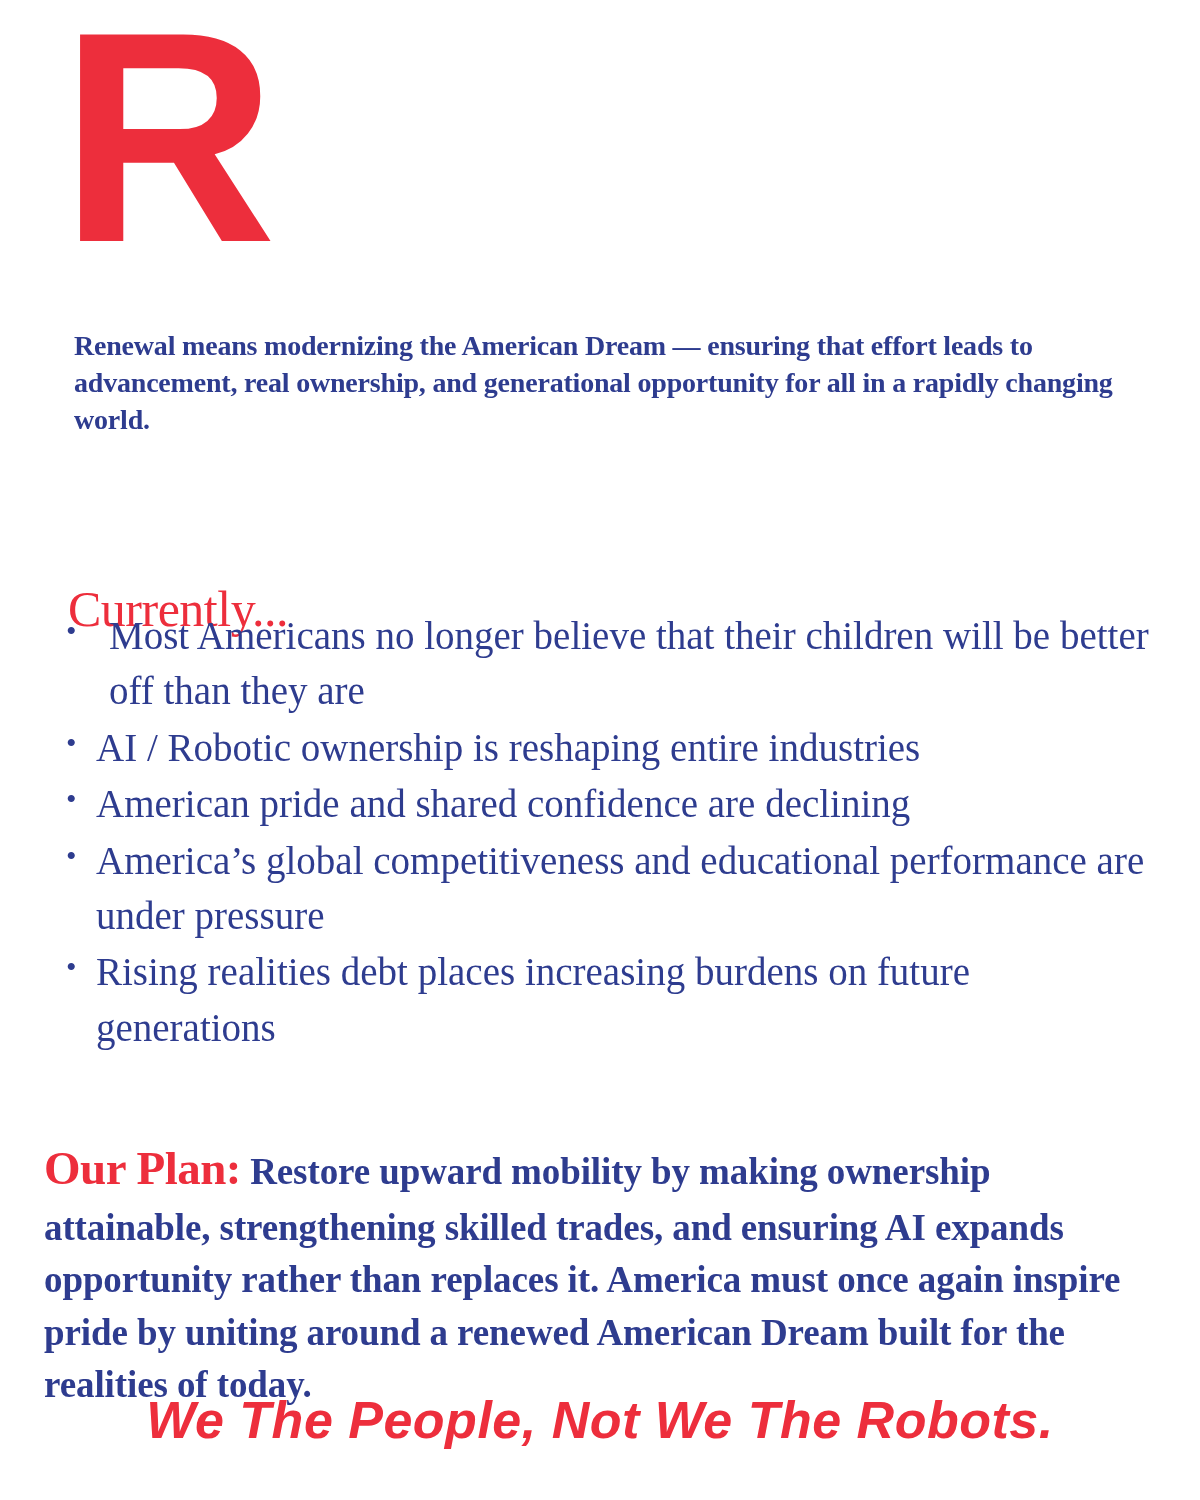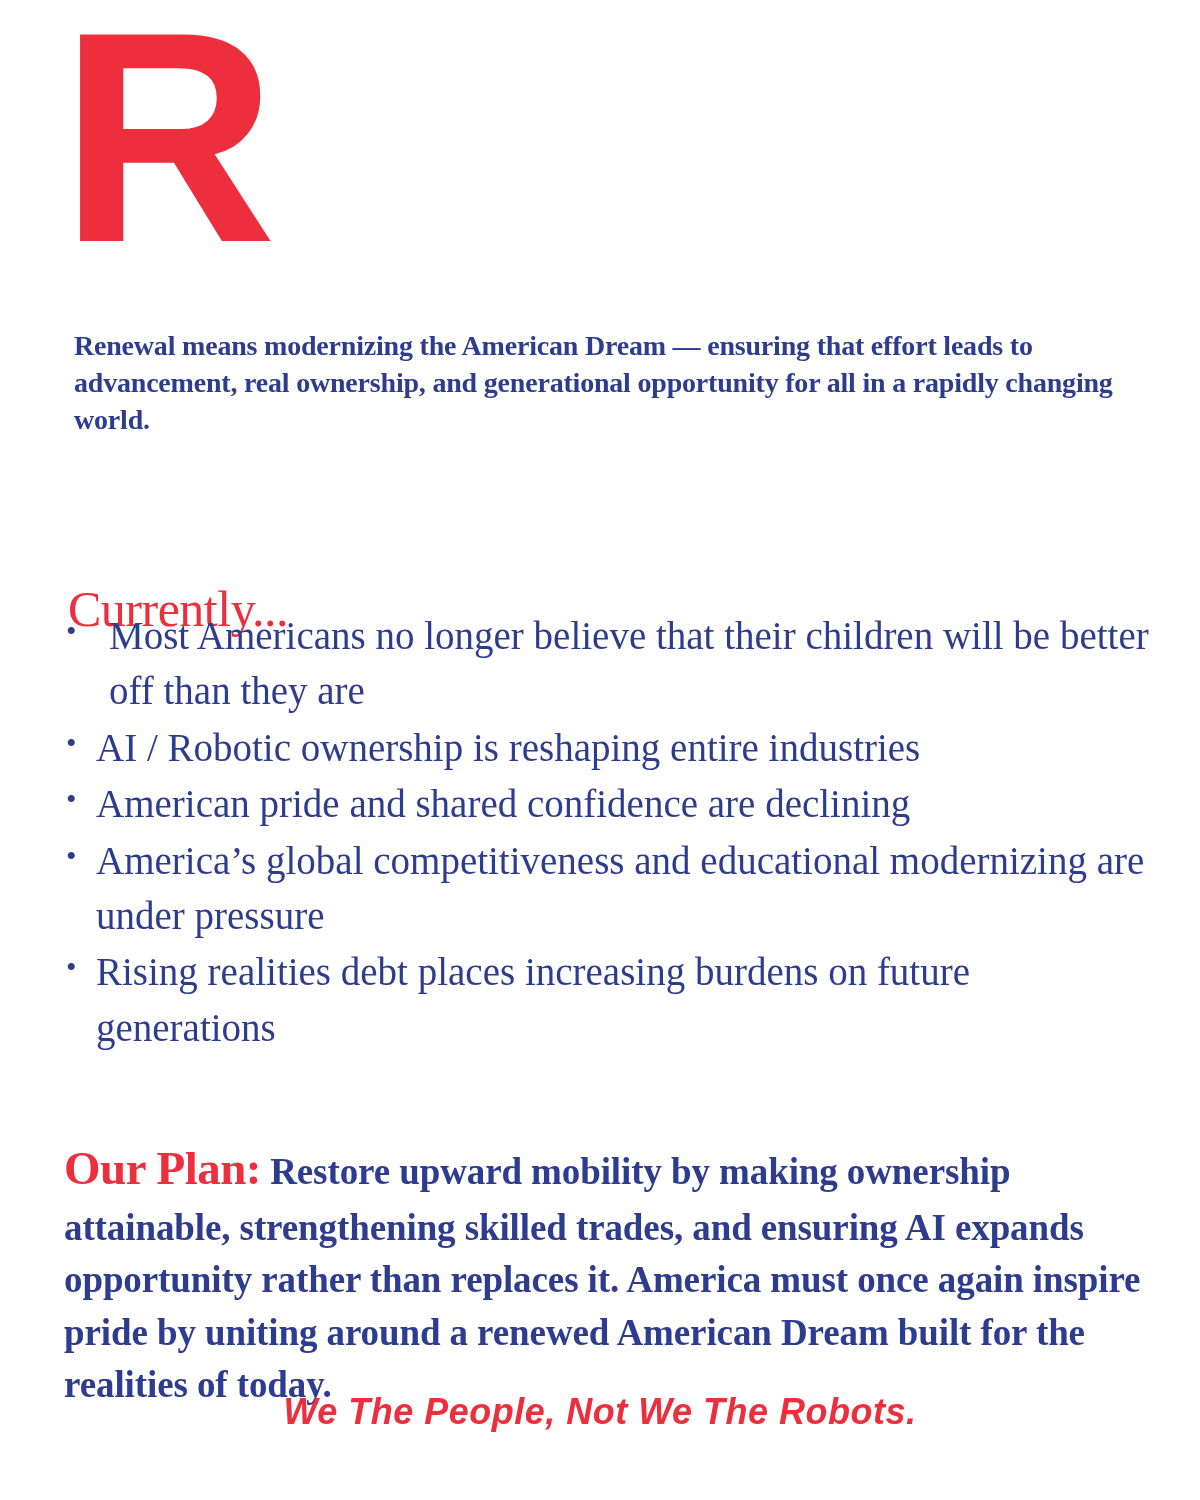--- a/index.html
+++ b/index.html
@@ -115,21 +115,21 @@
   .bullets li.wide-gap .dot {
     left: 4px;
   }
   .bullets li .txt {
     display: block;
   }
 
   
   .plan {
     position: absolute;
-    left: 64px;
+    left: 44px;
     top: 1098px;
     width: 1110px;
     color: #2E3C8F;
     font-family: "Liberation Serif", "DejaVu Serif", serif;
     font-weight: 700;
     font-size: 37px;
     line-height: 1.42;
     letter-spacing: -0.1px;
   }
   .plan .plan-label {
@@ -143,21 +143,21 @@
   .tagline {
     position: absolute;
     left: 0;
     top: 1392px;
     width: 1200px;
     text-align: center;
     color: #ED2E3C;
     font-family: "Liberation Sans", "DejaVu Sans", sans-serif;
     font-weight: 700;
     font-style: italic;
-    font-size: 36px;
+    font-size: 52px;
     line-height: 1.1;
     letter-spacing: 0.5px;
   }
 </style>
 </head>
 <body>
 
 <div class="poster">
 
   <div class="logo-block">
@@ -176,21 +176,21 @@
     <li>
       <span class="dot">•</span>
       <span class="txt">AI / Robotic ownership is reshaping entire industries</span>
     </li>
     <li>
       <span class="dot">•</span>
       <span class="txt">American pride and shared confidence are declining</span>
     </li>
     <li>
       <span class="dot">•</span>
-      <span class="txt">America’s global competitiveness and educational modernizing are under pressure</span>
+      <span class="txt">America’s global competitiveness and educational performance are under pressure</span>
     </li>
     <li>
       <span class="dot">•</span>
       <span class="txt">Rising realities debt places increasing burdens on future generations</span>
     </li>
   </ul>
 
   <p class="plan"><span class="plan-label">Our Plan:</span><span> Restore upward mobility by making ownership attainable, strengthening skilled trades, and ensuring AI expands opportunity rather than replaces it. America must once again inspire pride by uniting around a renewed American Dream built for the realities of today.</span></p>
 
   <div class="tagline">We The People, Not We The Robots.</div>

